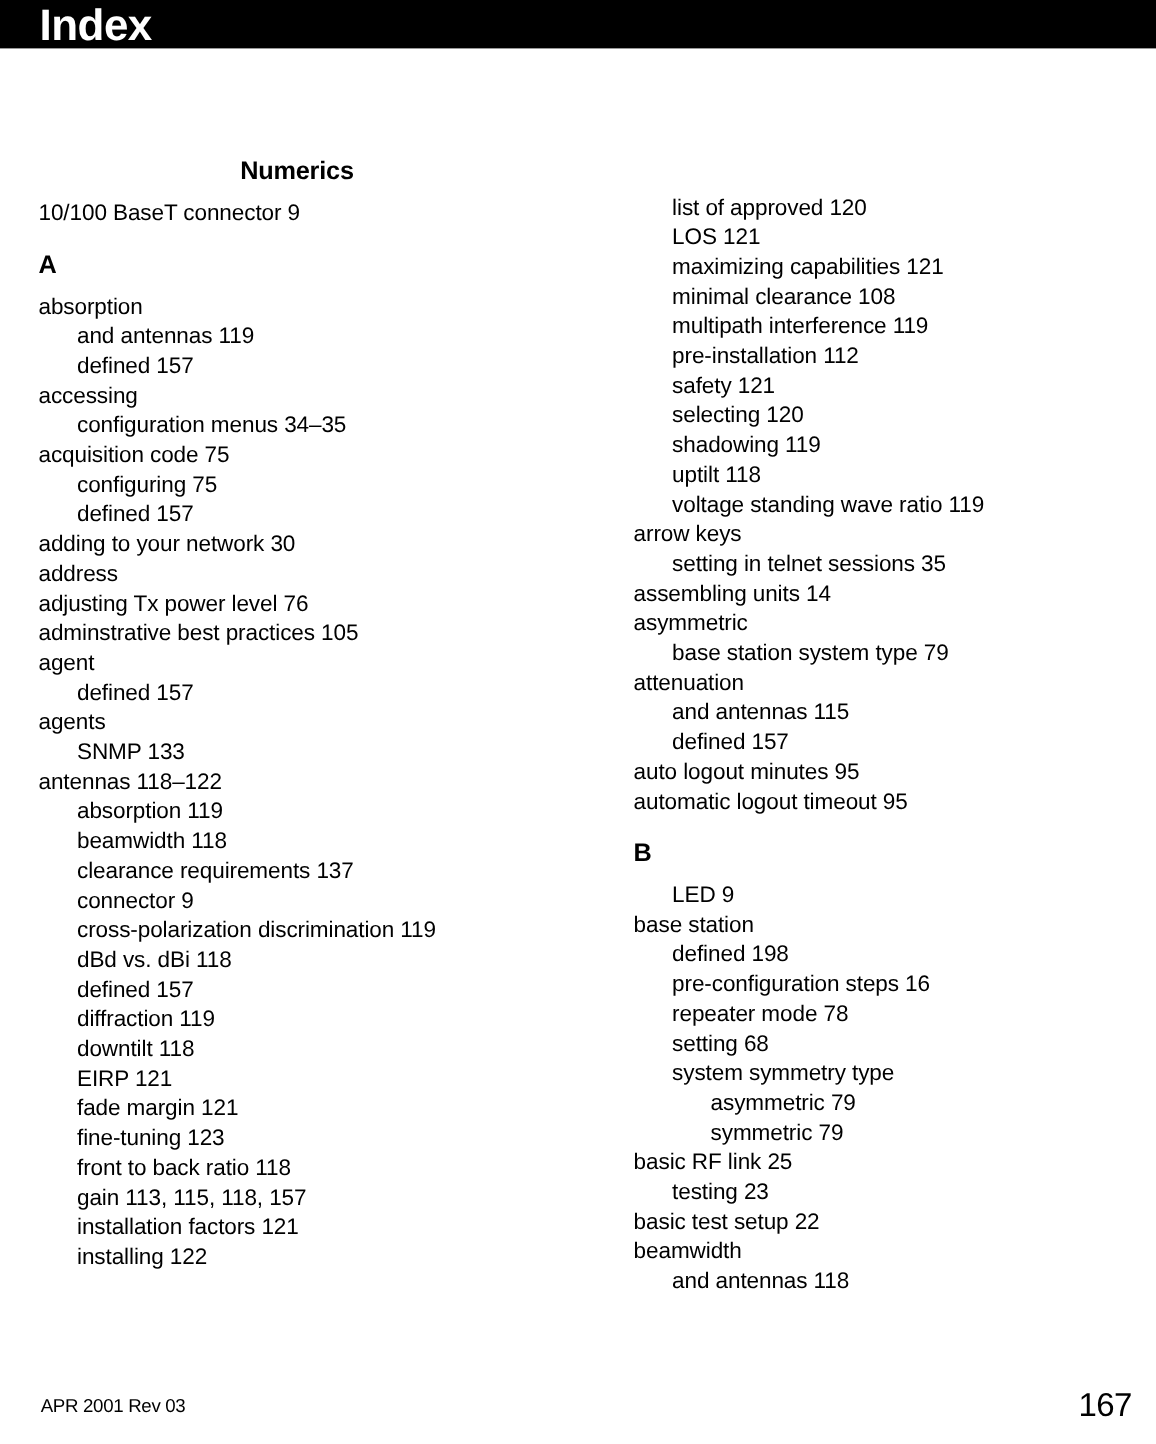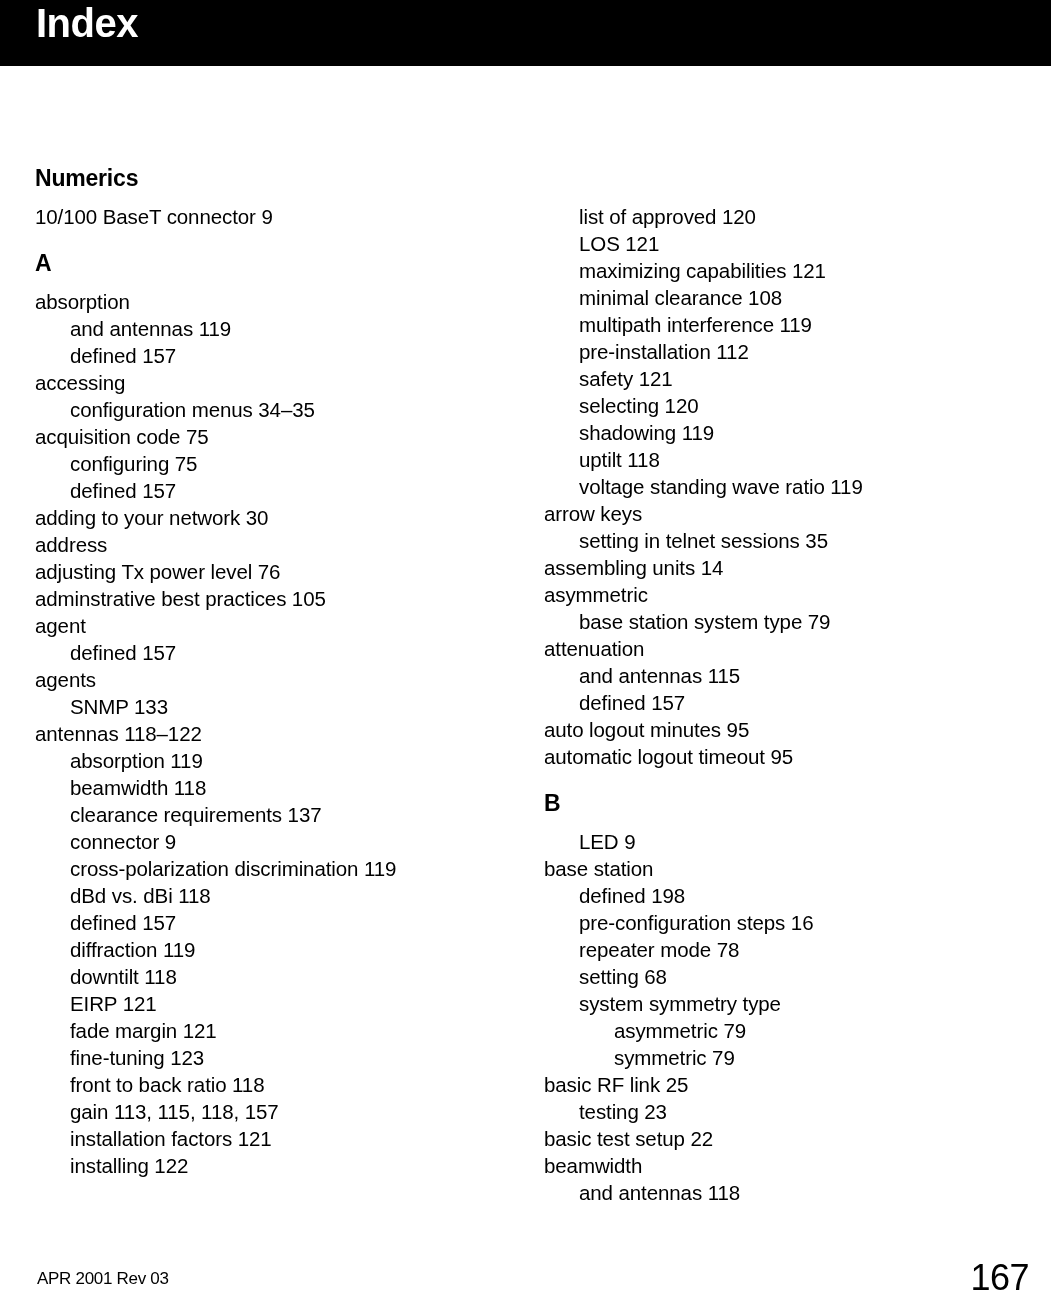--- a/index.html
+++ b/index.html
@@ -15,21 +15,21 @@
     color: #000000;
     overflow: hidden;
   }
 
   
   .header-band {
     position: absolute;
     left: 0;
     top: 0;
     width: 1051px;
-    height: 66px;
+    height: 44px;
     background: #000000;
   }
   .header-title {
     position: absolute;
     left: 36px;
     top: -2px;
     font-size: 40px;
     font-weight: bold;
     color: #ffffff;
     letter-spacing: -0.5px;
@@ -43,32 +43,32 @@
     top: 62px;
     width: 1051px;
     height: 1188px;
   }
   .column {
     position: absolute;
     top: 0;
     width: 470px;
   }
   .column-left  { left: 35px; }
-  .column-right { left: 544px; margin-top: 28px; }
+  .column-right { left: 576px; }
 
   
   .section-heading {
     font-size: 23px;
     font-weight: bold;
     line-height: 27px;
     margin: 0;
     padding: 0;
     letter-spacing: -0.2px;
   }
-  .section-heading.first { margin-top: 103px; }
+  .section-heading.first { margin-top: 80px; text-align: center; }
   .section-heading.spaced { margin-top: 20px; }
   .section-heading + .entries { margin-top: 11px; }
 
   
   .entries { margin: 0; padding: 0; }
   .entry {
     font-size: 20.5px;
     line-height: 27px;
     white-space: nowrap;
     letter-spacing: -0.1px;
@@ -93,21 +93,21 @@
     left: 37px;
     bottom: 8px;
     font-size: 17px;
     line-height: 20px;
     letter-spacing: -0.3px;
   }
   .footer-page {
     position: absolute;
     right: 22px;
     bottom: 2px;
-    font-size: 36px;
+    font-size: 30px;
     line-height: 34px;
     letter-spacing: -0.5px;
   }
 </style>
 </head>
 <body>
 
 <div class="header-band">
   <div class="header-title">Index</div>
 </div>

